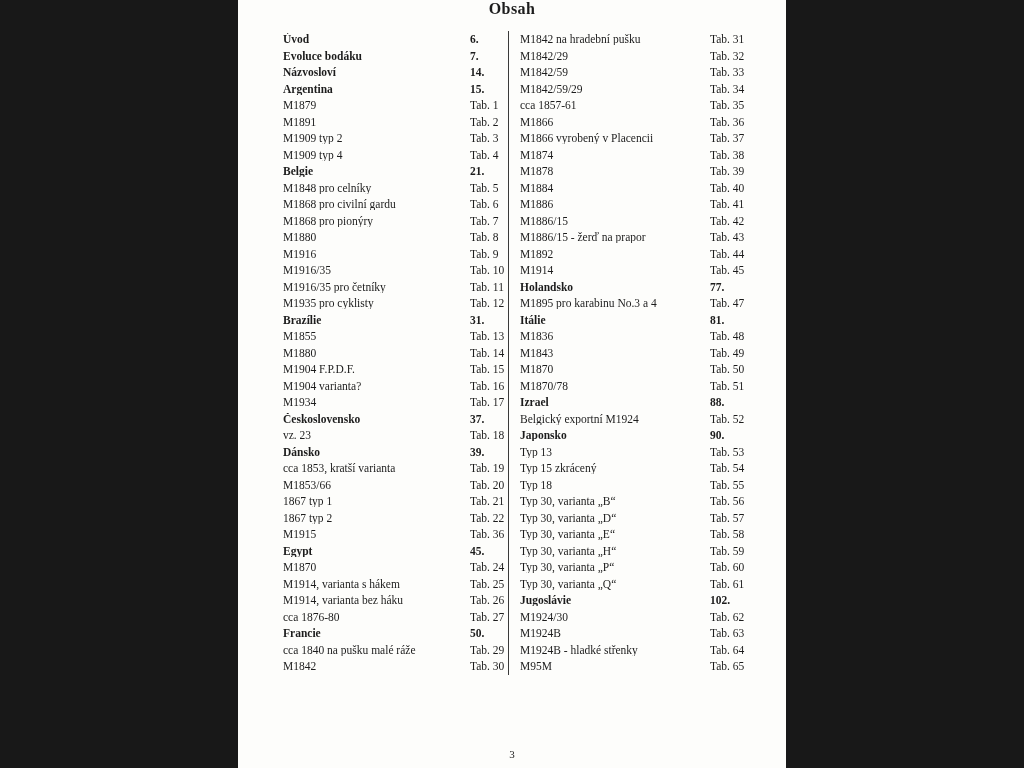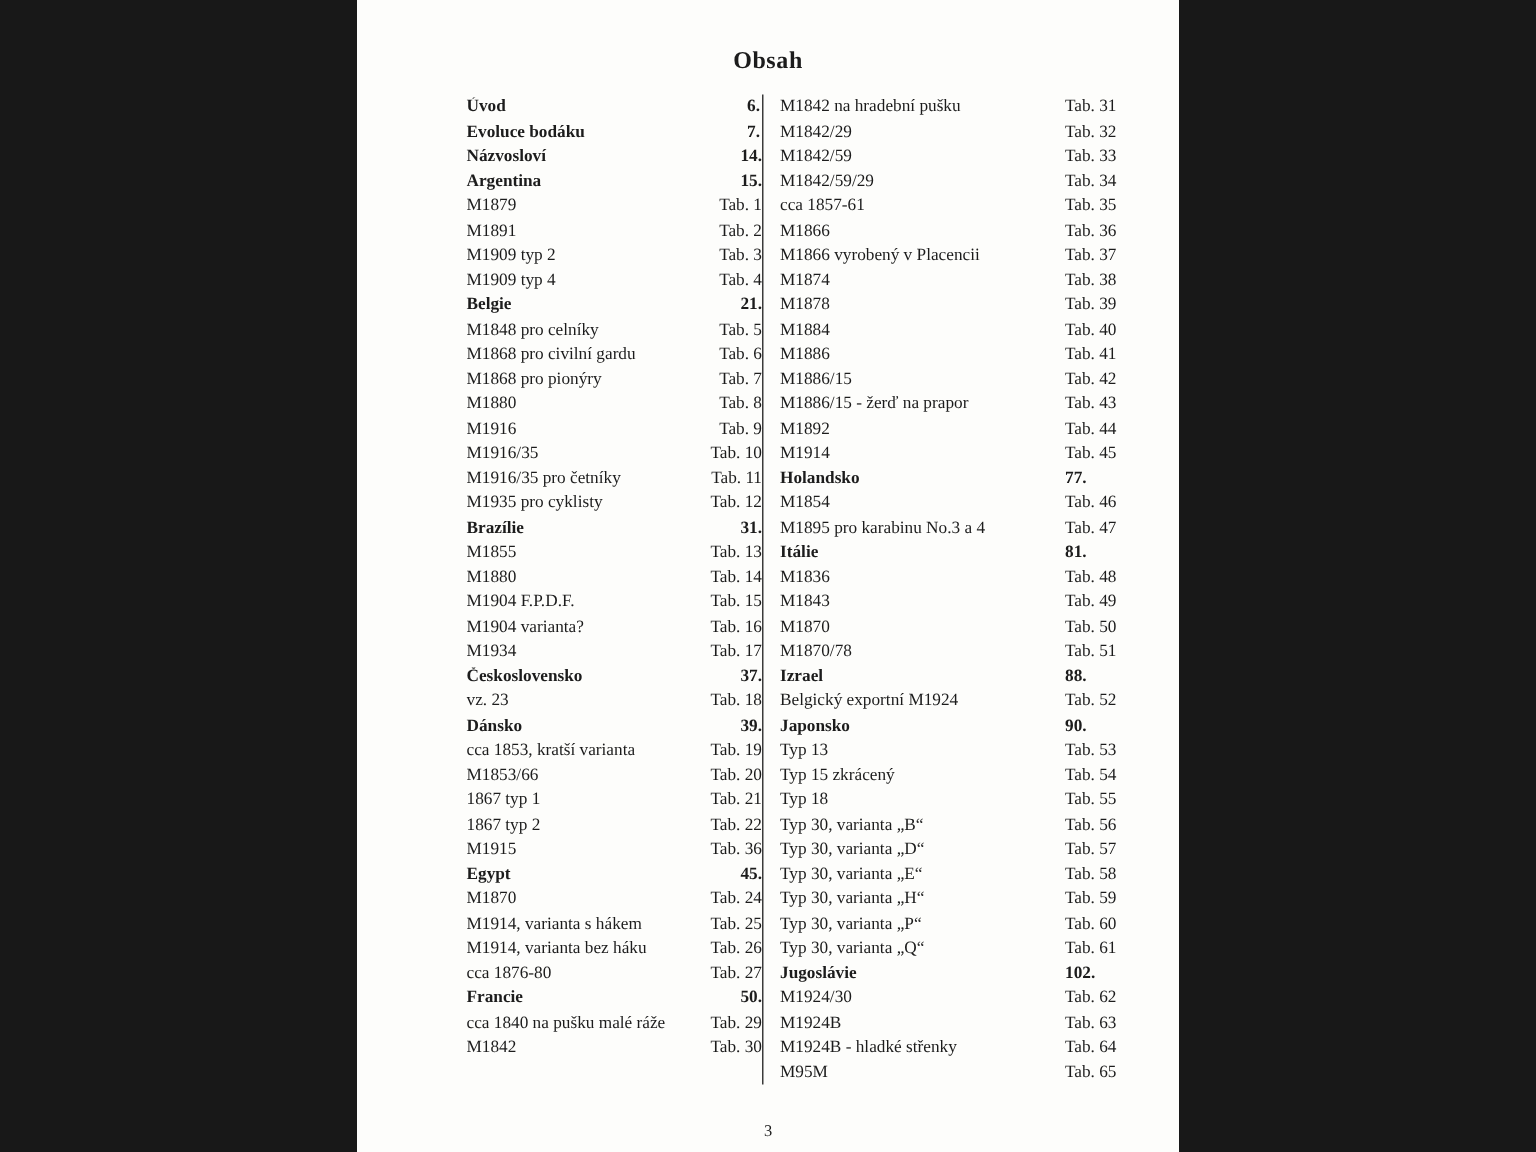--- a/index.html
+++ b/index.html
@@ -9,21 +9,20 @@
     font-family: "Liberation Serif", serif;
     display: flex;
     justify-content: center;
   }
   .page {
     width: 548px;
     height: 768px;
     background: #fdfdfb;
     color: #1c1c1c;
     position: relative;
-    padding-top: 32px;
   }
   .doc-title {
     text-align: center;
     font-weight: bold;
     font-size: 16px;
     letter-spacing: 0.4px;
     margin-bottom: 13px;
   }
   .columns {
     display: flex;
@@ -41,21 +40,21 @@
   }
   .col-right { margin-left: 11px; width: 258px; }
   .toc-row {
     display: flex;
     align-items: center;
     height: 16.5px;
     font-size: 11.5px;
     white-space: nowrap;
   }
   .toc-row.section { font-weight: bold; }
-  .col-left .toc-label { width: 187px; overflow: hidden; margin-left: 28px; }
+  .col-left .toc-label { width: 187px; overflow: hidden; }
   .col-right .toc-label { width: 190px; overflow: hidden; }
   .toc-num { flex: 0 0 auto; }
   .page-number {
     position: absolute;
     bottom: 8px;
     left: 0;
     right: 0;
     text-align: center;
     font-size: 11px;
   }
@@ -284,24 +283,20 @@
         </div>
         <div class="toc-row">
           <span class="toc-label">M1914</span>
           <span class="toc-num">Tab. 45</span>
         </div>
         <div class="toc-row section">
           <span class="toc-label">Holandsko</span>
           <span class="toc-num">77.</span>
         </div>
         <div class="toc-row">
-          <span class="toc-label">M1854</span>
-          <span class="toc-num">Tab. 46</span>
-        </div>
-        <div class="toc-row">
           <span class="toc-label">M1895 pro karabinu No.3 a 4</span>
           <span class="toc-num">Tab. 47</span>
         </div>
         <div class="toc-row section">
           <span class="toc-label">Itálie</span>
           <span class="toc-num">81.</span>
         </div>
         <div class="toc-row">
           <span class="toc-label">M1836</span>
           <span class="toc-num">Tab. 48</span>

